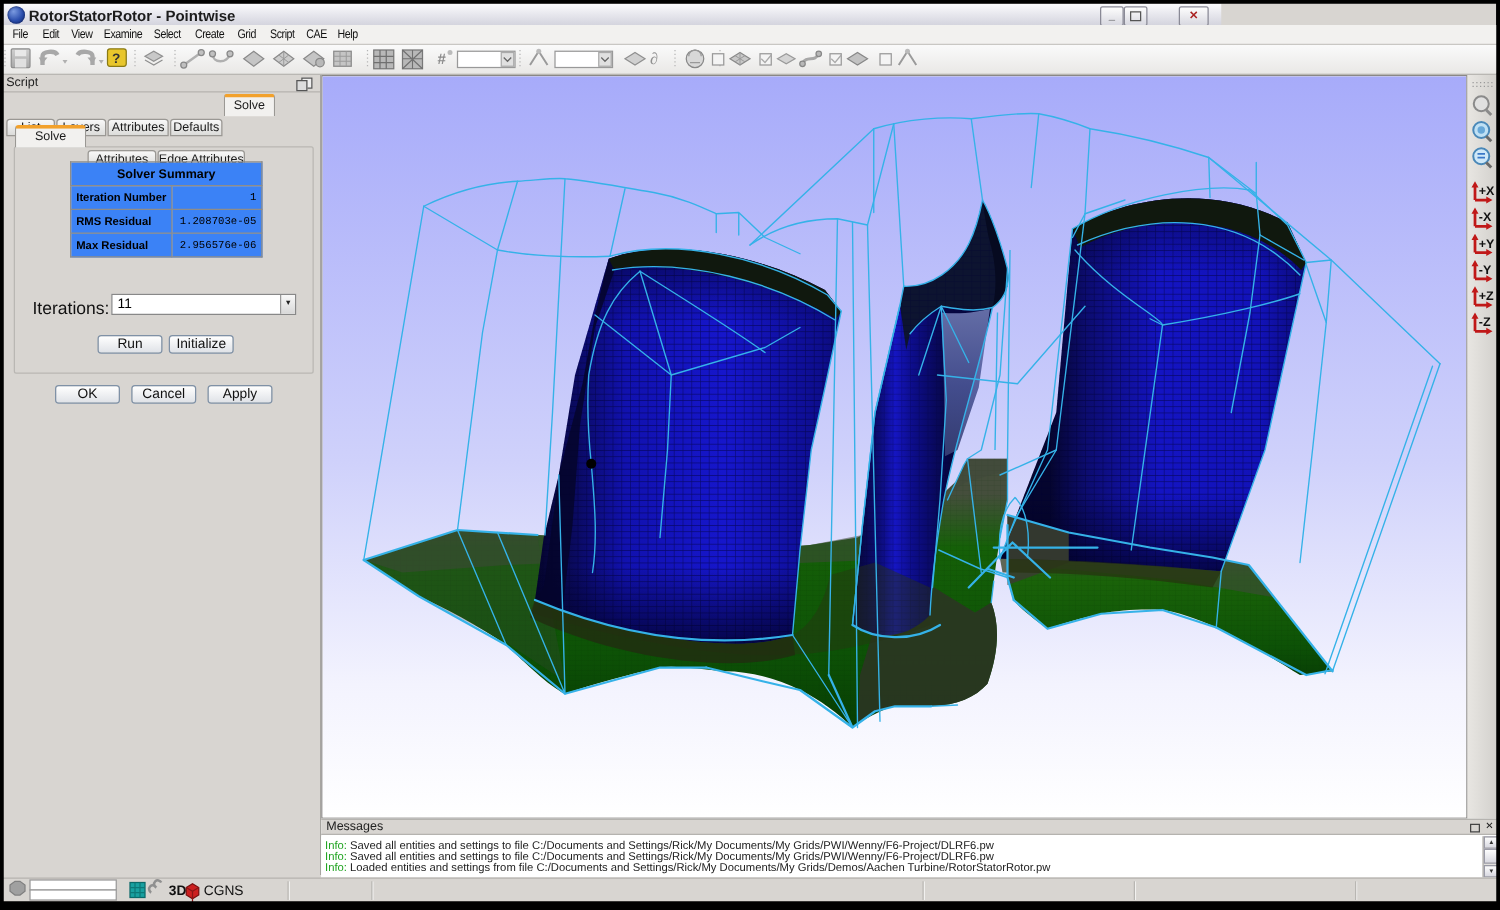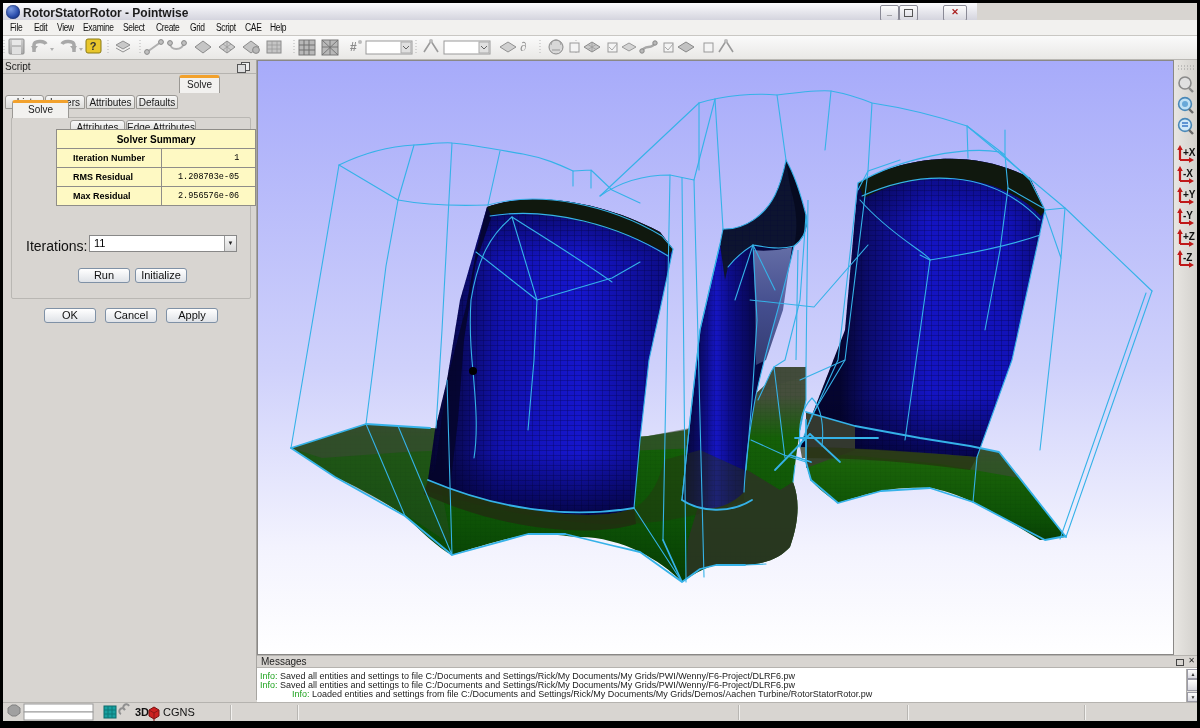--- a/index.html
+++ b/index.html
@@ -18,21 +18,21 @@
 
 .panel{position:absolute;left:0;top:60px;width:256px;height:640px;background:#d8d5d1;border-right:1px solid #a7a5a1;}
 .ptitle{position:absolute;left:0;top:1px;width:100%;height:12px;background:#d8d5d1;border-bottom:1px solid #b5b3af;font-size:10px;color:#222;}
 .ptitle span{position:absolute;left:5px;top:0px;}
 .tabs1{position:absolute;left:0px;top:15px;width:100%;height:17px;}
 .tab{position:absolute;box-sizing:border-box;height:14px;top:20px;white-space:nowrap;overflow:hidden;background:linear-gradient(#f8f8f8,#dcdcda);border:1px solid #9a9894;border-bottom:1px solid #9a9894;border-radius:3px 3px 0 0;font-size:10px;text-align:center;color:#1a1a1a;line-height:13px;}
 .tab.act{background:#f2f1ef;border-top:3px solid #f2a12c;border-bottom:none;height:18px;top:0px;z-index:2;}
 .tabs2{position:absolute;left:0;top:40px;width:100%;height:17px;}
 .groupbox{position:absolute;left:11px;top:57px;width:238px;height:180px;border:1px solid #b9b7b3;border-radius:2px;}
 table.solver{border-collapse:collapse;position:absolute;left:44px;top:11px;}
-table.solver td{border:1px solid #8f8d89;background:#fef9c3;font-size:9px;color:#000;height:18px;padding:0 16px;}
+table.solver td{border:1px solid #8f8d89;background:#3b82f6;font-size:9px;color:#000;height:18px;padding:0 4px;}
 table.solver td.hdr{text-align:center;font-weight:bold;font-size:10px;}
 table.solver td.lbl{font-weight:bold;width:70px;white-space:nowrap;}
 table.solver td.val{font-family:"Liberation Mono",monospace;font-size:8.5px;text-align:right;width:63px;white-space:nowrap;}
 .itlabel{position:absolute;left:14px;top:120px;font-size:14px;color:#111;}
 .combo{position:absolute;left:77px;top:117px;width:146px;height:15px;background:#fff;border:1px solid #888;}
 .combo span{position:absolute;left:4px;top:1px;font-size:11px;}
 .combo .btn{position:absolute;right:0;top:0;width:11px;height:100%;background:linear-gradient(#f8f8f8,#d8d8d8);border-left:1px solid #999;font-size:6px;text-align:center;line-height:15px;color:#222;}
 .pbtn{position:absolute;box-sizing:border-box;height:15px;background:linear-gradient(#ffffff,#dfe2e7);border:1px solid #7f91a6;border-radius:3px;font-size:11px;text-align:center;color:#111;line-height:13px;}
 
 .messages{position:absolute;left:257px;top:655px;width:943px;height:47px;background:#fff;}
@@ -463,21 +463,21 @@
           <text x="9" y="12">-Z</text>
         </g>
 </g>
 </svg>
 </div>
 <div class="messages">
   <div class="mtitle"><span>Messages</span><span style="position:absolute;right:16px;top:3px;width:6px;height:5px;border:1px solid #444;"></span><span style="position:absolute;right:5px;top:0;font-size:8px;">✕</span></div>
   <div class="mbody">
     <div class="mline" style="top:2px;"><b>Info:</b> Saved all entities and settings to file C:/Documents and Settings/Rick/My Documents/My Grids/PWI/Wenny/F6-Project/DLRF6.pw</div>
     <div class="mline" style="top:11px;"><b>Info:</b> Saved all entities and settings to file C:/Documents and Settings/Rick/My Documents/My Grids/PWI/Wenny/F6-Project/DLRF6.pw</div>
-    <div class="mline" style="top:20px;margin-left:32px;"><b>Info:</b> Loaded entities and settings from file C:/Documents and Settings/Rick/My Documents/My Grids/Demos/Aachen Turbine/RotorStatorRotor.pw</div>
+    <div class="mline" style="top:20px;"><b>Info:</b> Loaded entities and settings from file C:/Documents and Settings/Rick/My Documents/My Grids/Demos/Aachen Turbine/RotorStatorRotor.pw</div>
   </div>
   <div class="mscroll">
  <div style="position:absolute;top:0;left:0;width:12px;height:10px;background:linear-gradient(#fdfdfd,#d8d8e0);border:1px solid #9a9aa6;box-sizing:border-box;font-size:5px;text-align:center;line-height:9px;color:#333;">▲</div>
  <div style="position:absolute;top:10px;left:0;width:12px;height:12px;background:linear-gradient(#fdfdfd,#d8d8e0);border:1px solid #9a9aa6;box-sizing:border-box;"></div>
  <div style="position:absolute;bottom:0;left:0;width:12px;height:10px;background:linear-gradient(#fdfdfd,#d8d8e0);border:1px solid #9a9aa6;box-sizing:border-box;font-size:5px;text-align:center;line-height:9px;color:#333;">▼</div>
 </div>
 </div>
 <div class="statusbar" id="statusbar">
 <svg width="1200" height="19" viewBox="0 0 1200 19">
 <path d="M8,5 l4,-3 h4 l4,3 v5 l-4,3 h-4 l-4,-3 z" fill="#a0a0a0" stroke="#808080"></path>

